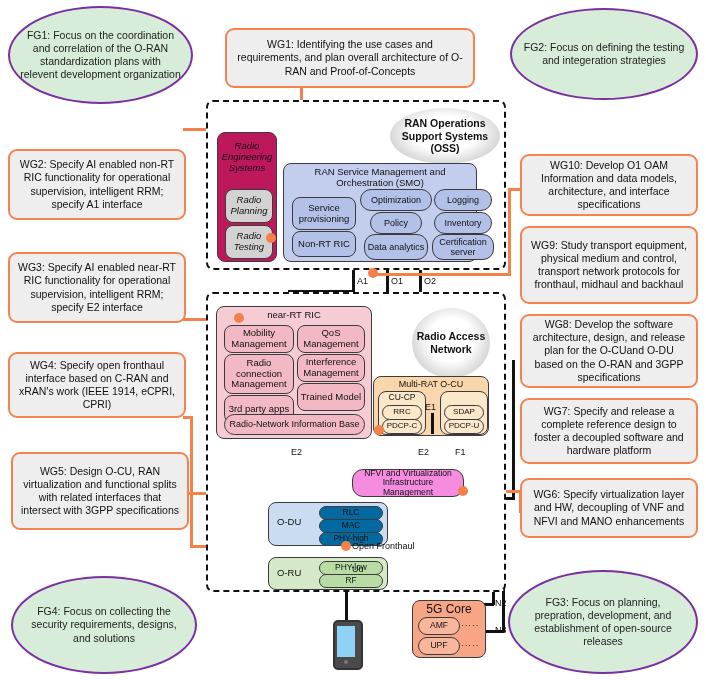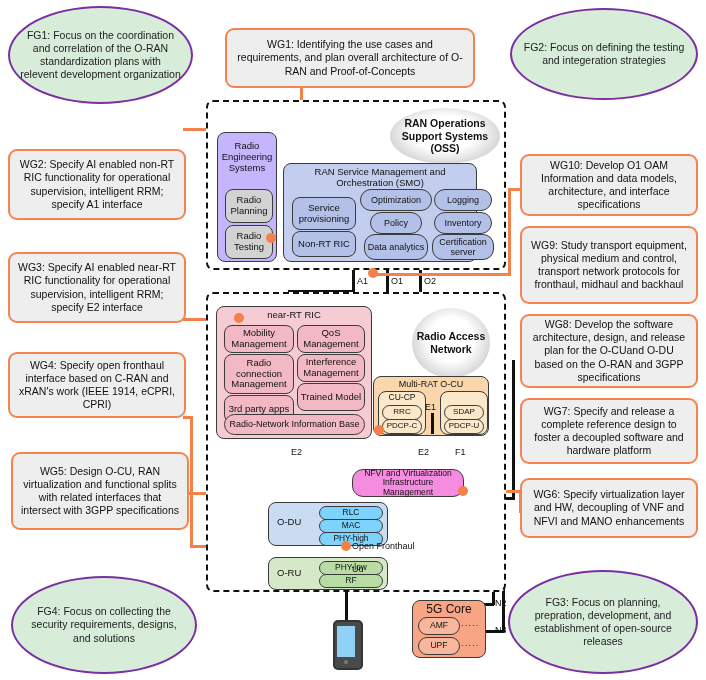--- a/index.html
+++ b/index.html
@@ -30,30 +30,30 @@
          color:#111;}
 
   
   .blk{border:1.6px solid #3b3b3b;border-radius:8px;display:flex;
        align-items:center;justify-content:center;text-align:center;
        font-size:9.5px;line-height:1.15;color:#111;}
   .pill{border:1.4px solid #3b3b3b;border-radius:11px;display:flex;
         align-items:center;justify-content:center;text-align:center;
         font-size:9px;line-height:1.12;color:#111;}
 
-  .c-grey{background:#c4b5fd;}
+  .c-grey{background:#be185d;font-style:italic;}
   .c-greyp{background:#d2d2d2;}
   .c-blue{background:#c3cdee;}
   .c-bluep{background:#b3c0e8;}
   .c-pink{background:#f6ccd4;}
   .c-pinkp{background:#f2b9c5;}
   .c-orange{background:#f9d6ab;}
   .c-orangep{background:#fbe7c9;}
   .c-lblue{background:#c9dcf2;}
-  .c-lbluep{background:#7dd3fc;}
+  .c-lbluep{background:#0369a1;}
   .c-green{background:#d5e8c8;}
   .c-greenp{background:#b9dba4;}
   .c-magenta{background:#f58ce0;}
   .c-salmon{background:#f7a585;}
   .c-salmonp{background:#f8b79c;}
 
   
   .ln{position:absolute;background:#111;}
   .oln{position:absolute;background:#f5814a;}
   .dot{position:absolute;width:10px;height:10px;border-radius:50%;

